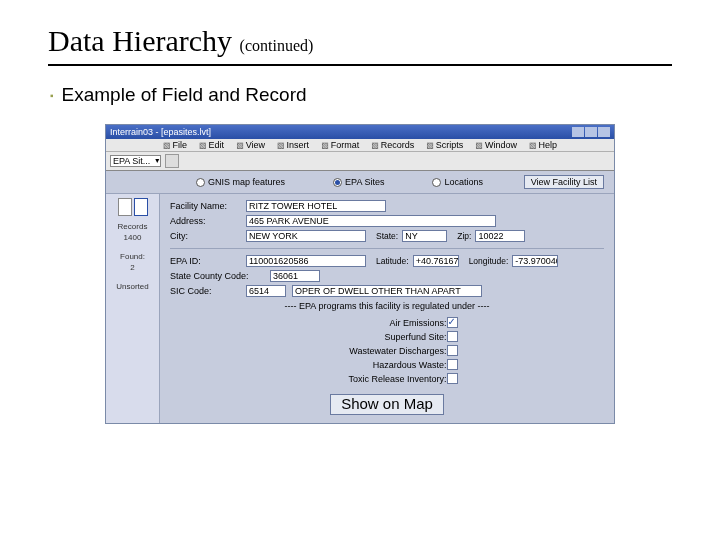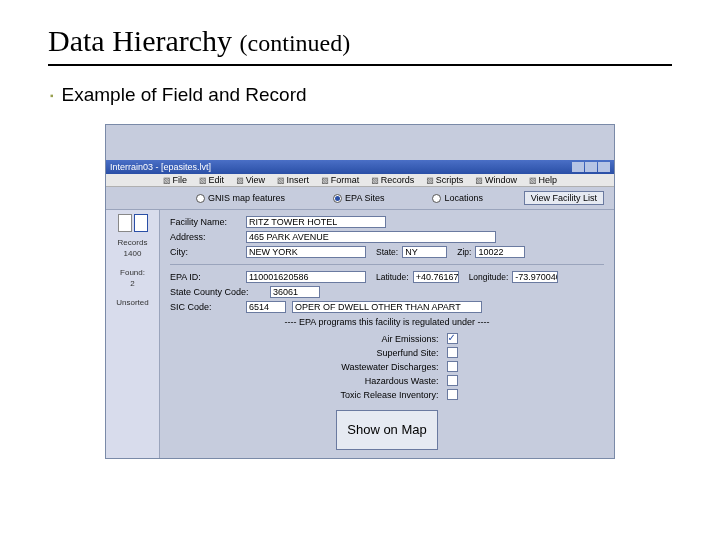--- a/index.html
+++ b/index.html
@@ -1,24 +1,24 @@
 <!DOCTYPE html>
 <html><head>
 <meta charset="utf-8">
 <style>
   * { box-sizing: border-box; margin: 0; padding: 0; }
   body { width: 720px; height: 540px; background: #fff; font-family: Arial, sans-serif; position: relative; overflow: hidden; }
   .slide { padding: 24px 48px 10px 48px; }
   .title { font-family: "Times New Roman", serif; font-size: 30px; font-weight: normal; color: #000; }
-  .title .cont { font-size: 24px; }
+  .title .cont { font-size: 16px; }
   .hr { border-top: 2px solid #000; margin: 6px 0 18px 0; }
   .subtitle { font-size: 19px; color: #000; margin-left: 2px; }
   .subtitle::before { content: "▪"; color: #99a050; font-size: 10px; margin-right: 8px; vertical-align: 2px; }
   .shot { margin: 18px auto 0 auto; width: 510px; border: 1px solid #7a8aa8; background: #c6ccdd; font-size: 9px; color: #000; }
-  .tbar { height: 14px; background: linear-gradient(#4a6fc6,#2a4fa6); color: #fff; display:flex; align-items:center; padding:0 4px;margin-top:35px; }
+  .tbar { height: 14px; background: linear-gradient(#4a6fc6,#2a4fa6); color: #fff; display:flex; align-items:center; padding:0 4px; }
   .tbar .t { font-size: 9px; }
   .wicons { margin-left:auto; display:flex; gap:1px; }
   .wicons span { width:12px; height:10px; background:#b6c4e4; display:inline-block; }
   .menubar { background:#e8e8e8; padding:1px 4px; display:flex; gap:12px; font-size:9px; border-bottom:1px solid #b0b0b0;justify-content:center;}
   .menubar span::before { content:"▧"; font-size:8px; margin-right:2px; color:#555;}
   .toolbar { background:#e8e8e8; padding:2px 4px; display:flex; align-items:center; gap:4px; border-bottom:1px solid #888;}
   .sel { background:#fff; border:1px solid #888; padding:0 10px 0 2px; font-size:9px; position:relative;}
   .sel::after{ content:"▾"; position:absolute; right:1px; top:0; font-size:8px;}
   .ticon { width:14px; height:14px; background:#ddd; border:1px solid #999; display:inline-block;}
   .radiorow { background:#c6ccdd; padding:4px 10px 4px 60px; display:flex; align-items:center; gap:18px; border-bottom:1px solid #9aa4bc;}
@@ -34,25 +34,25 @@
   .side div { margin-bottom:2px;}
   .main { flex:1; padding:6px 10px 8px 10px; }
   .row { display:flex; align-items:center; margin-bottom:3px;}
   .lbl { width:76px; font-size:9px; text-align:left; }
   .inp { background:#fff; border:1px solid #6a7aa0; height:12px; padding:0 2px; font-size:9px; display:flex; align-items:center; overflow:hidden; white-space:nowrap;}
   .inp.w1 { width:140px;} .inp.w2{ width:250px;} .inp.w3{ width:120px;} .inp.w4{width:50px;} .inp.w5{width:45px;} .inp.w6{width:46px;} .inp.w7{width:40px;}
   .sm { font-size:8.5px; margin:0 4px 0 10px;}
   .hr2 { border-top:1px solid #9aa4bc; margin:6px 0;}
   .center { text-align:center; font-size:9px; margin:4px 0 6px 0;}
   .chkrow { display:flex; align-items:center; justify-content:center; margin-bottom:3px;}
-  .chklbl { width:130px; text-align:right; font-size:9px; padding-right:8px;}
+  .chklbl { width:130px; text-align:right; font-size:9px; }
   .chk { width:11px; height:11px; background:#fff; border:1px solid #6a7aa0; display:inline-block; position:relative;}
   .chk.on::after{ content:"✓"; position:absolute; top:-2px; left:0; font-size:10px; color:#2a4fa6;}
   .btnrow { display:flex; justify-content:center; gap:16px; margin-top:10px;}
-  .bigbtn { background:#e6eaf2; border:1px solid #6a7aa0; padding:12px 10px; font-size:13px; text-align:center; line-height:1.1;}
+  .bigbtn { background:#e6eaf2; border:1px solid #6a7aa0; padding:1px 10px; font-size:15px; text-align:center; line-height:1.1;}
 </style>
 </head>
 <body>
 
 <div class="slide">
   <div class="title">
     <span>Data Hierarchy</span>
     <span class="cont">(continued)</span>
   </div>
   <div class="hr"></div>
@@ -70,20 +70,24 @@
     <div class="menubar">
       <span>File</span>
       <span>Edit</span>
       <span>View</span>
       <span>Insert</span>
       <span>Format</span>
       <span>Records</span>
       <span>Scripts</span>
       <span>Window</span>
       <span>Help</span>
+    </div>
+    <div class="toolbar">
+      <span class="sel">EPA Sit...</span>
+      <span class="ticon"></span>
     </div>
     <div class="radiorow">
       <span class="rad">
           <span class="dot"></span>
           <span>GNIS map features</span>
         </span>
       <span class="rad on">
           <span class="dot"></span>
           <span>EPA Sites</span>
         </span>

